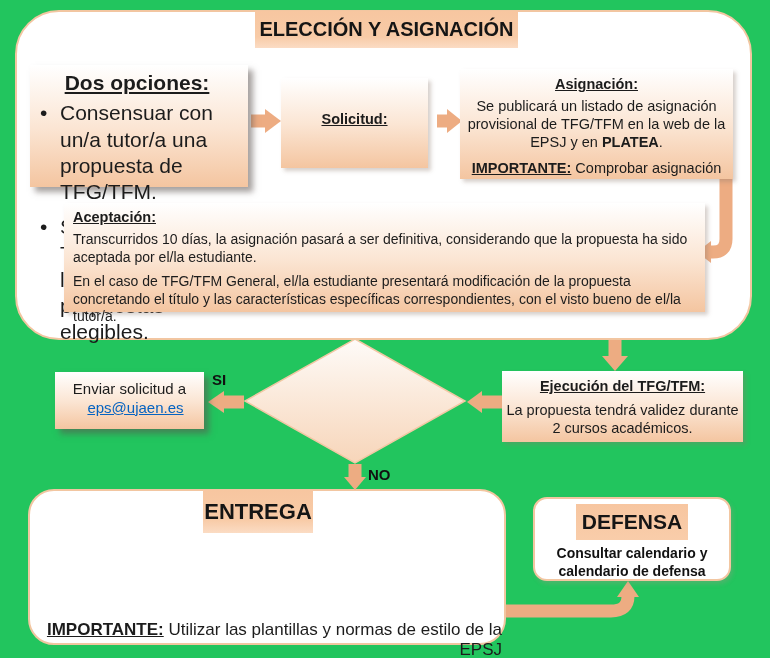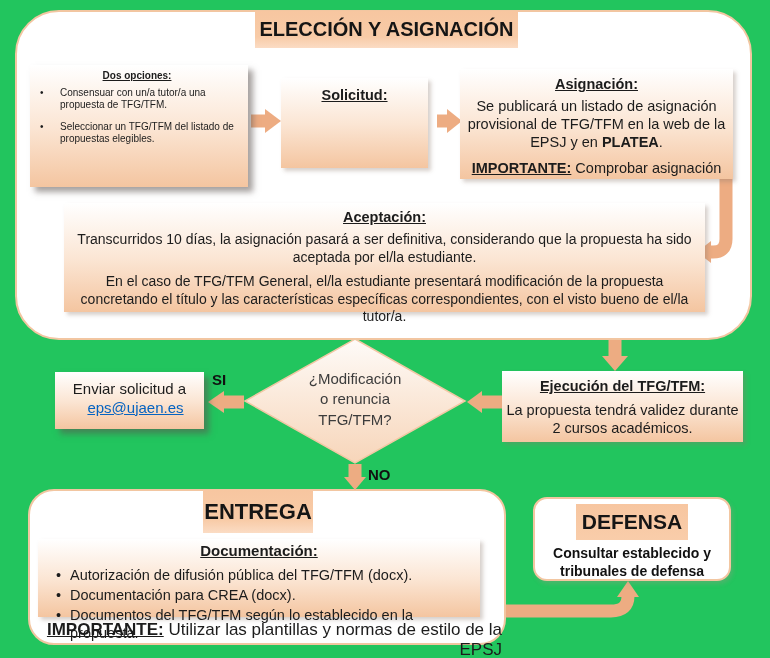--- a/index.html
+++ b/index.html
@@ -21,31 +21,31 @@
   .gbox{
     position:absolute;z-index:2;box-sizing:border-box;
     background:linear-gradient(180deg,#FFFFFF 0%,#FBE5D3 52%,#F4C5A0 100%);
     box-shadow:3px 3px 4px rgba(140,120,108,0.35);
     font-size:15px;line-height:1.25;
   }
   .strong-shadow{box-shadow:5px 5px 6px rgba(92,84,80,0.55);}
   .bhead{font-weight:bold;text-decoration:underline;}
   .b{font-weight:bold;}
   
-  .options-box{left:30px;top:65px;width:218px;height:122px;padding:5px 4px 0 0;font-size:10px;}
+  .options-box{left:30px;top:65px;width:218px;height:122px;padding:5px 4px 0 0;font-size:21px;}
   .options-box .hd{text-align:center;margin-bottom:4px;}
   .blist{list-style:none;margin:0;padding:0;}
   .blist li{position:relative;padding-left:30px;margin-bottom:9px;}
   .blist li::before{content:"\2022";position:absolute;left:10px;}
   .solicitud-box{left:281px;top:78px;width:147px;height:90px;text-align:center;padding-top:8px;font-size:14.5px;}
-  .solicitud-box .hd{margin-bottom:10px;}
+  .solicitud-box .hd{margin-bottom:10px;margin-top:24px;}
   .asignacion-box{left:460px;top:69px;width:273px;height:110px;text-align:center;padding:6px 4px 0 4px;font-size:14.5px;}
   .asignacion-box .hd{margin-bottom:4px;}
   .asignacion-box .body{margin-bottom:7px;}
-  .aceptacion-box{left:64px;top:203px;width:641px;height:109px;text-align:center;padding:5px 9px 0 9px;font-size:14px;}
+  .aceptacion-box{left:64px;top:203px;width:641px;height:109px;text-align:left;padding:5px 9px 0 9px;font-size:14px;}
   .aceptacion-box .hd{margin-bottom:5px;font-size:14.5px;}
   .aceptacion-box p{margin:0 0 7px 0;}
   .ejecucion-box{left:502px;top:371px;width:241px;height:71px;text-align:center;padding-top:6px;font-size:14.5px;}
   .ejecucion-box .hd{margin-bottom:6px;}
   .enviar-box{left:55px;top:372px;width:149px;height:57px;text-align:center;padding-top:8px;font-size:15px;}
   .email-link{color:#0563C1;text-decoration:underline;cursor:pointer;margin-left:12px;}
   .documentacion-box{left:38px;top:539px;width:442px;height:78px;padding:3px 6px 0 6px;font-size:14.5px;}
   .documentacion-box .hd{text-align:center;display:block;margin-bottom:5px;font-size:15px;}
   .doclist li{margin-bottom:2px;padding-left:26px;}
   .doclist li::before{left:12px;}
@@ -126,42 +126,29 @@
 
   <svg class="diamond-svg" width="224" height="128" viewBox="0 0 224 128">
     <defs>
       <linearGradient id="diagrad" x1="0" y1="0" x2="0" y2="1">
         <stop offset="0" stop-color="#FEFBF8"></stop>
         <stop offset="1" stop-color="#F7D5B9"></stop>
       </linearGradient>
     </defs>
     <polygon points="112,2 222,64 112,126 2,64" fill="url(#diagrad)" stroke="#F2C8A4" stroke-width="1.5"></polygon>
   </svg>
-  <div class="diamond-text">
-    <div>¿Modificación</div>
-    <div>o renuncia</div>
-    <div>TFG/TFM?</div>
-  </div>
   <div class="flow-label label-si">SI</div>
   <div class="flow-label label-no">NO</div>
 
   <div class="gbox enviar-box strong-shadow">
     <div>Enviar solicitud a</div>
     <a class="email-link">eps@ujaen.es</a>
   </div>
 
   <div class="title-box entrega-title">ENTREGA</div>
-  <div class="gbox documentacion-box">
-    <span class="hd bhead">Documentación:</span>
-    <ul class="blist doclist">
-      <li>Autorización de difusión pública del TFG/TFM (docx).</li>
-      <li>Documentación para CREA (docx).</li>
-      <li>Documentos del TFG/TFM según lo establecido en la propuesta.</li>
-    </ul>
-  </div>
   <div class="importante-line"><span class="bhead">IMPORTANTE:</span><span> Utilizar las plantillas y normas de estilo de la EPSJ</span></div>
 
   <div class="defensa-box">
     <div class="defensa-title">DEFENSA</div>
-    <div class="defensa-body">Consultar establecido y tribunales de defensa</div>
+    <div class="defensa-body">Consultar calendario y calendario de defensa</div>
   </div>
 
 </div>
 
 </body></html>

